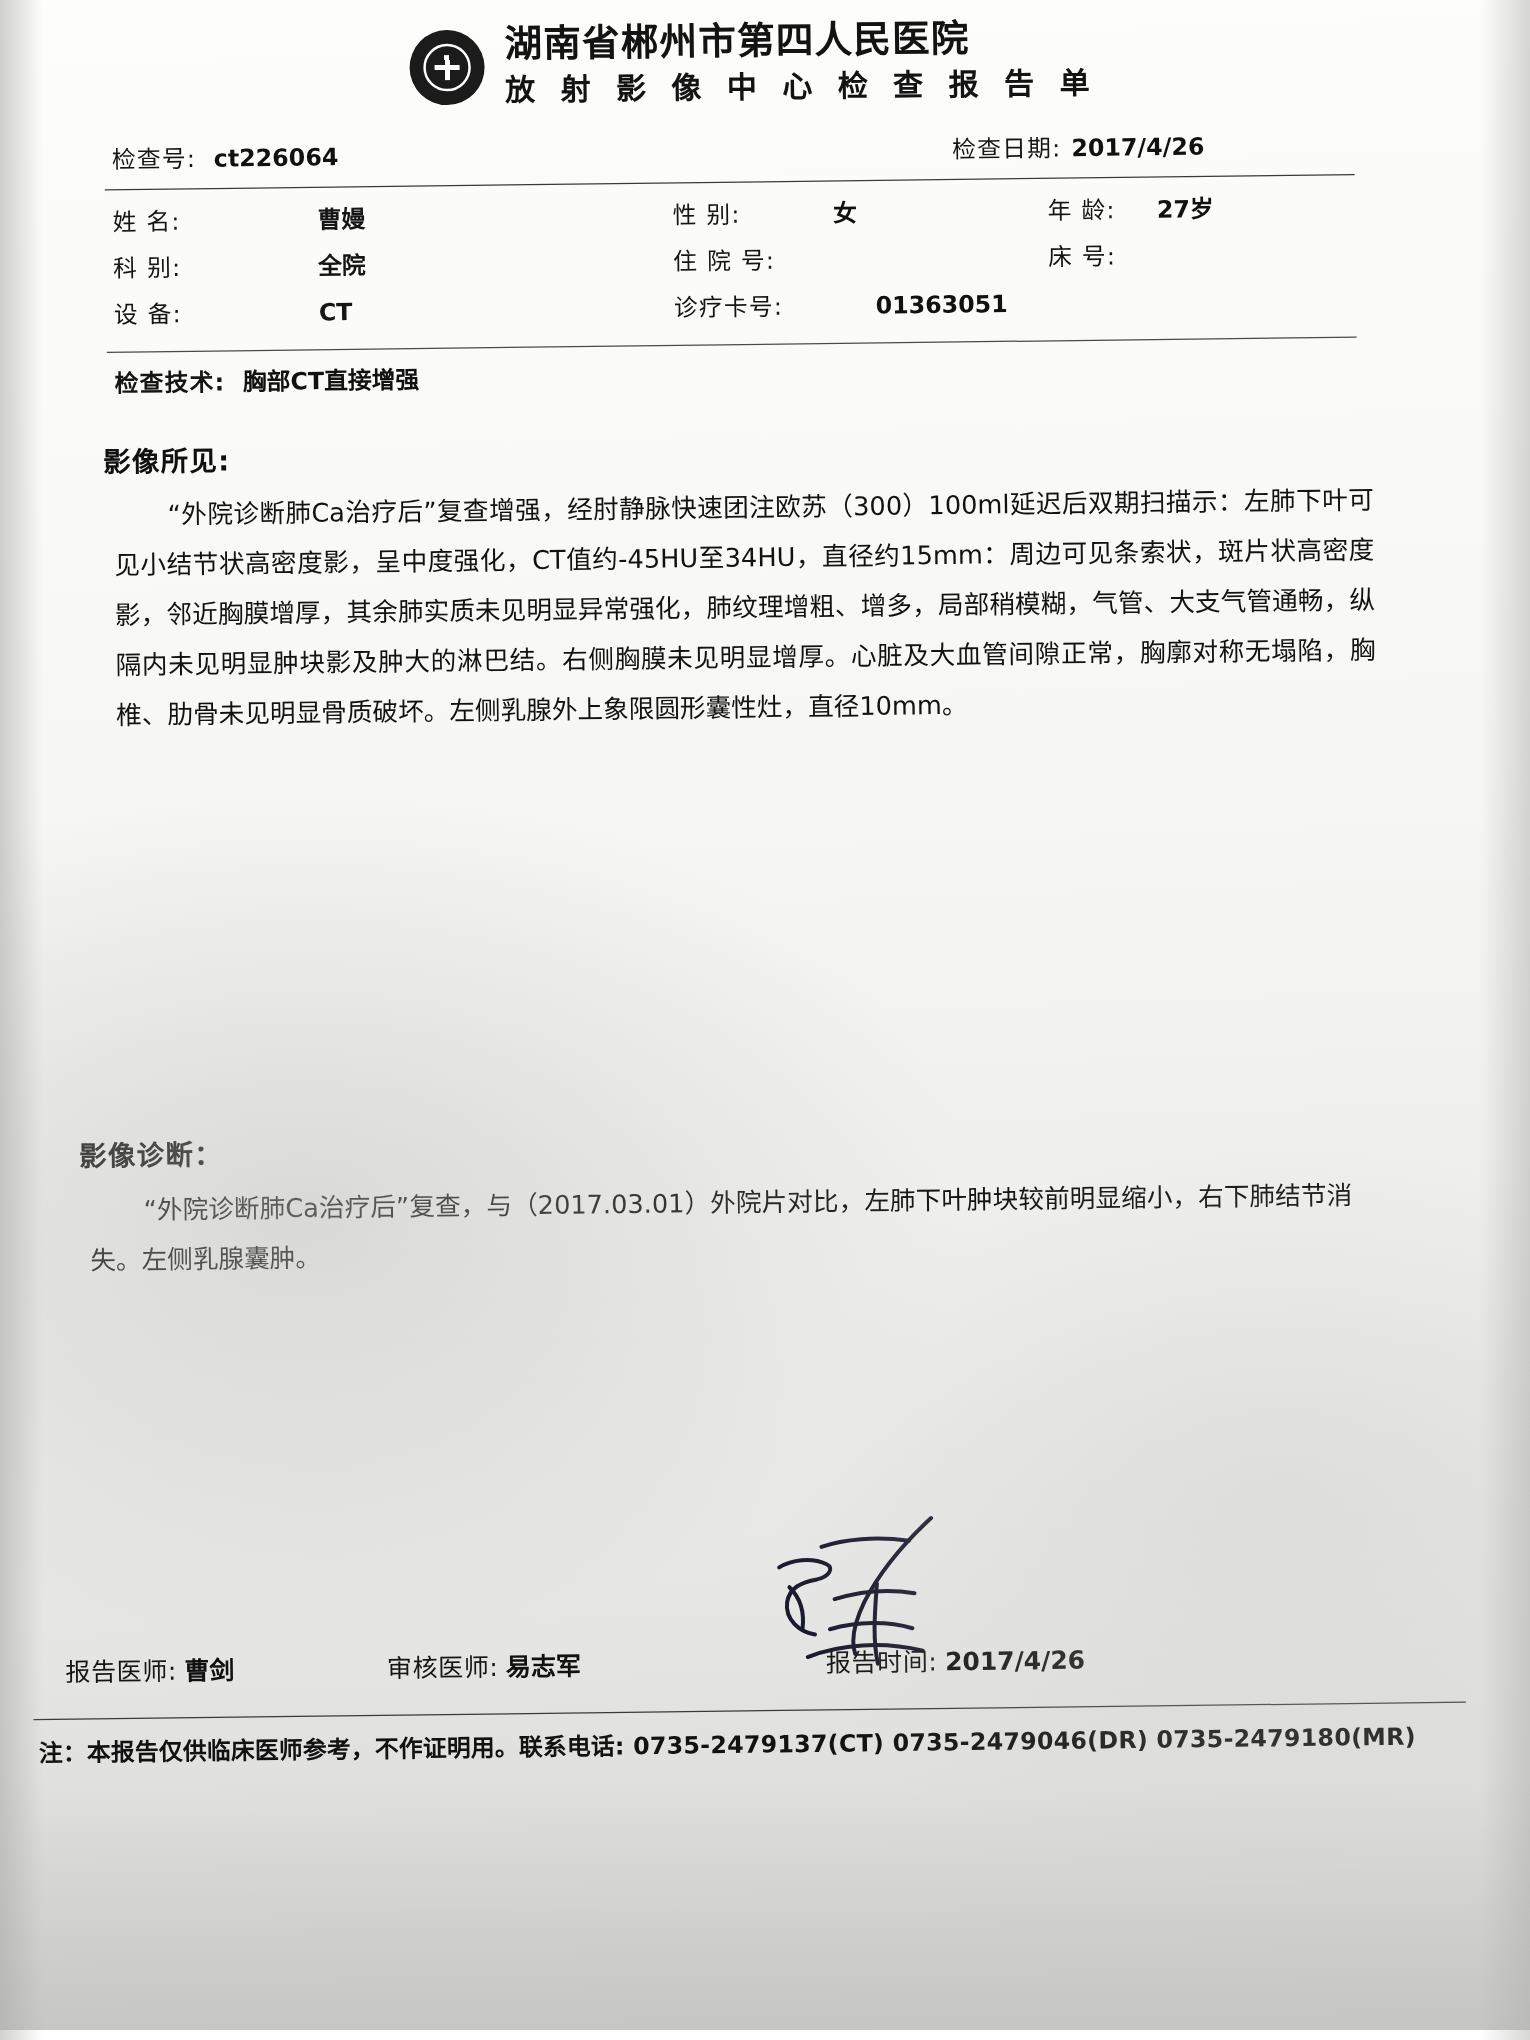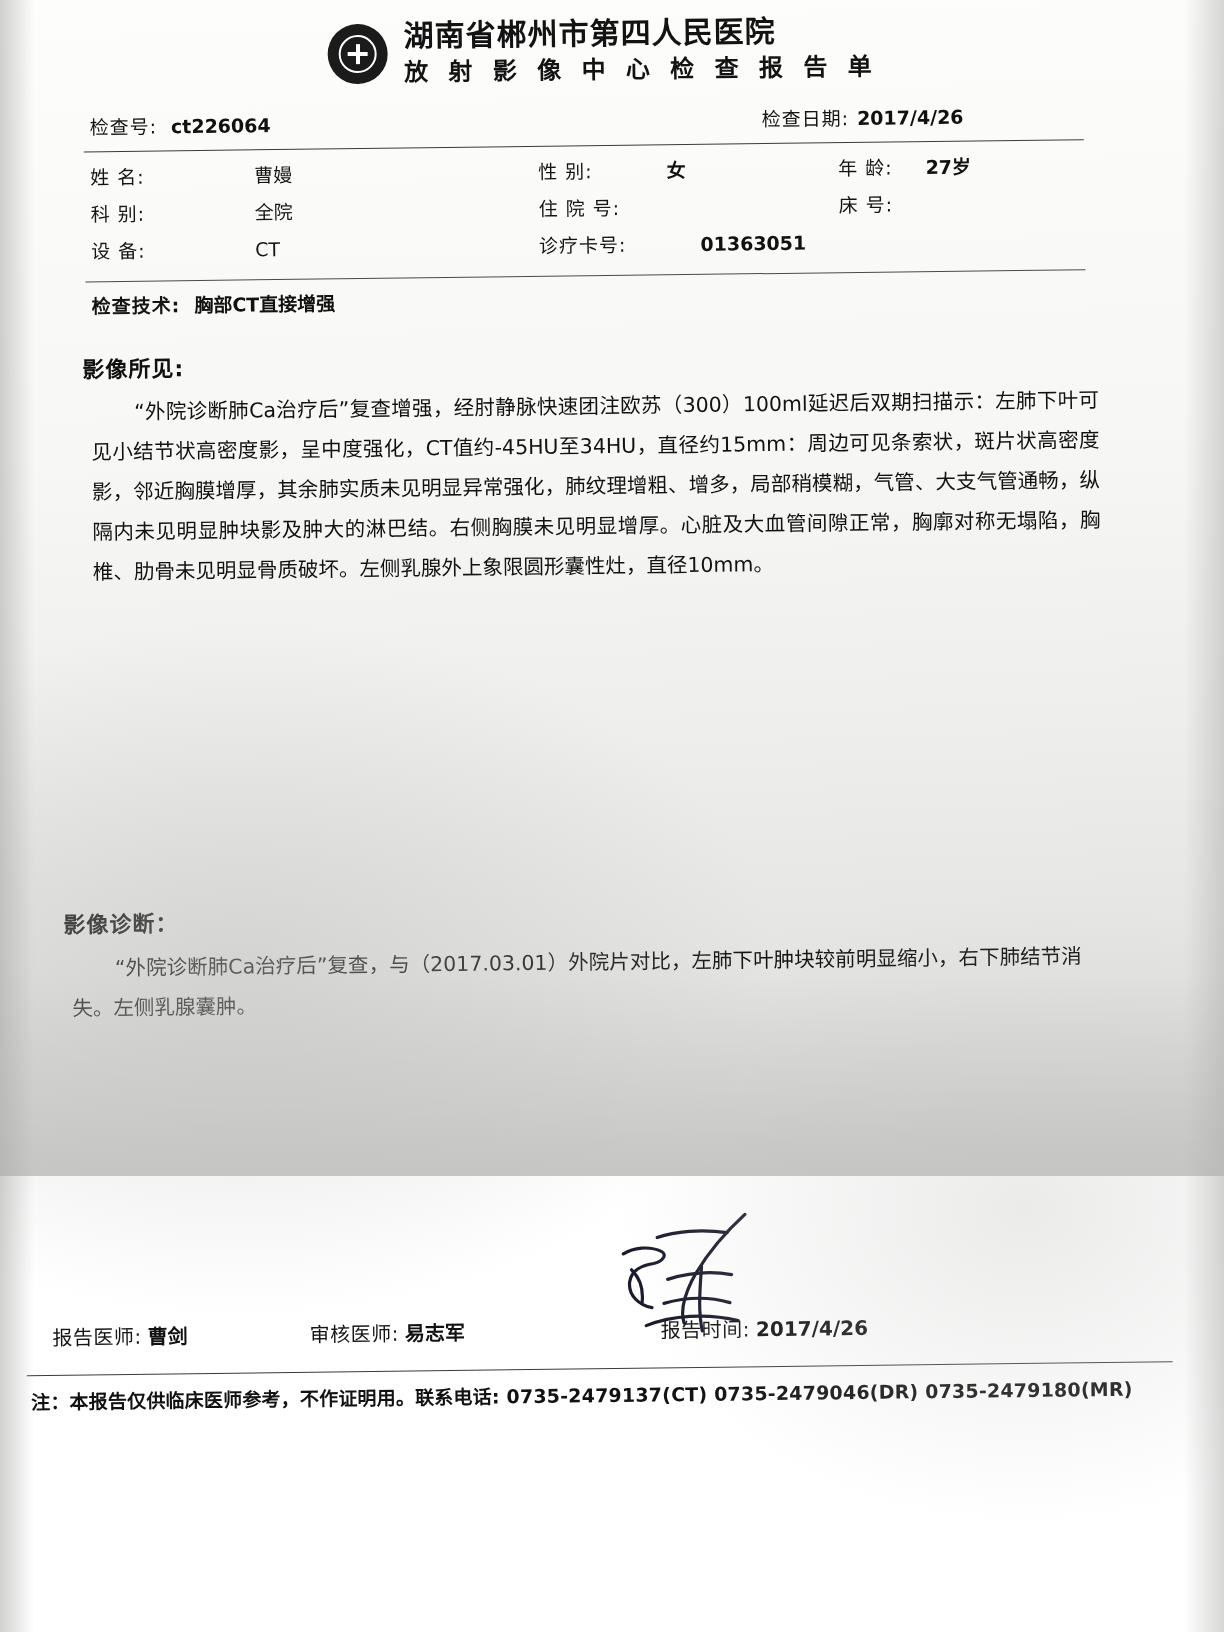--- a/index.html
+++ b/index.html
@@ -14,21 +14,21 @@
     font-family: "DejaVu Sans", "Liberation Sans", sans-serif;
     color: #161616;
   }
 
   
   .sheet {
     position: absolute;
     left: 0;
     top: 0;
     width: 1224px;
-    height: 1176px;
+    height: 1624px;
     background:
       linear-gradient(178deg, #fdfdfb 0%, #f7f7f5 38%, #eeeeec 62%, #e6e6e4 78%, #dcdcda 92%, #d2d2d0 100%);
   }
   
   .shade-a {
     position: absolute;
     left: -120px; top: 620px;
     width: 900px; height: 700px;
     background: radial-gradient(ellipse at 40% 50%, rgba(190,190,188,0.45), rgba(190,190,188,0) 70%);
     pointer-events: none;
@@ -161,21 +161,21 @@
   }
   .grid-row {
     display: flex;
     align-items: baseline;
     height: 37px;
   }
   .cell-a { width: 150px; display: flex; align-items: baseline; }
   .cell-b { width: 298px; display: flex; align-items: baseline; }
   .cell-c { width: 300px; display: flex; align-items: baseline; }
   .cell-d { display: flex; align-items: baseline; }
-  .val-ind { margin-left: 14px; font-weight: normal; }
+  .val-ind { margin-left: 14px; font-weight: bold; }
 
   .tech {
     padding: 9px 0 10px 6px;
     display: flex;
     align-items: baseline;
   }
   .tech .lbl { font-weight: bold; letter-spacing: 1px; }
   .tech .val { font-weight: bold; margin-left: 14px; }
 
   

